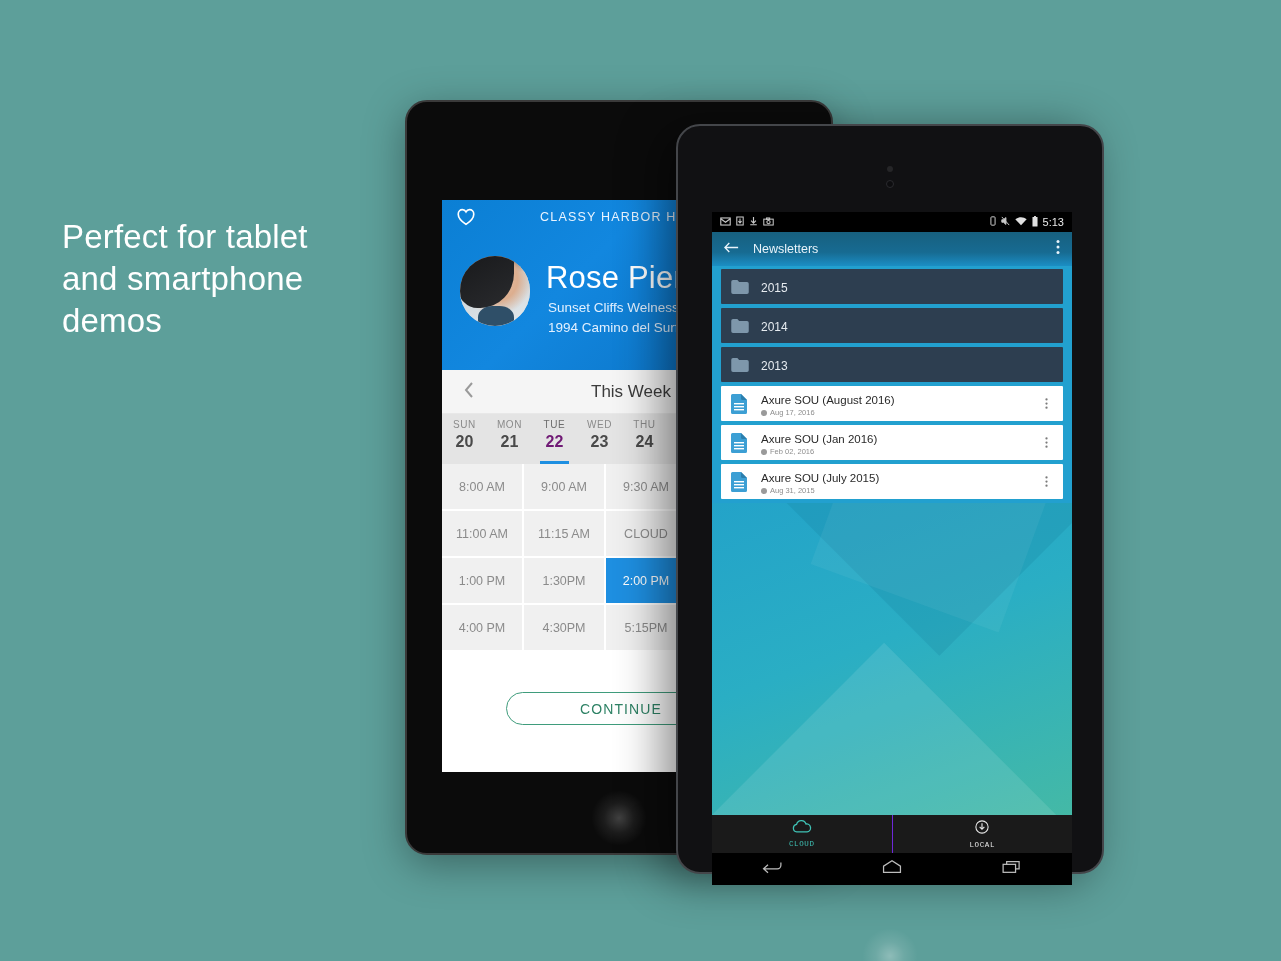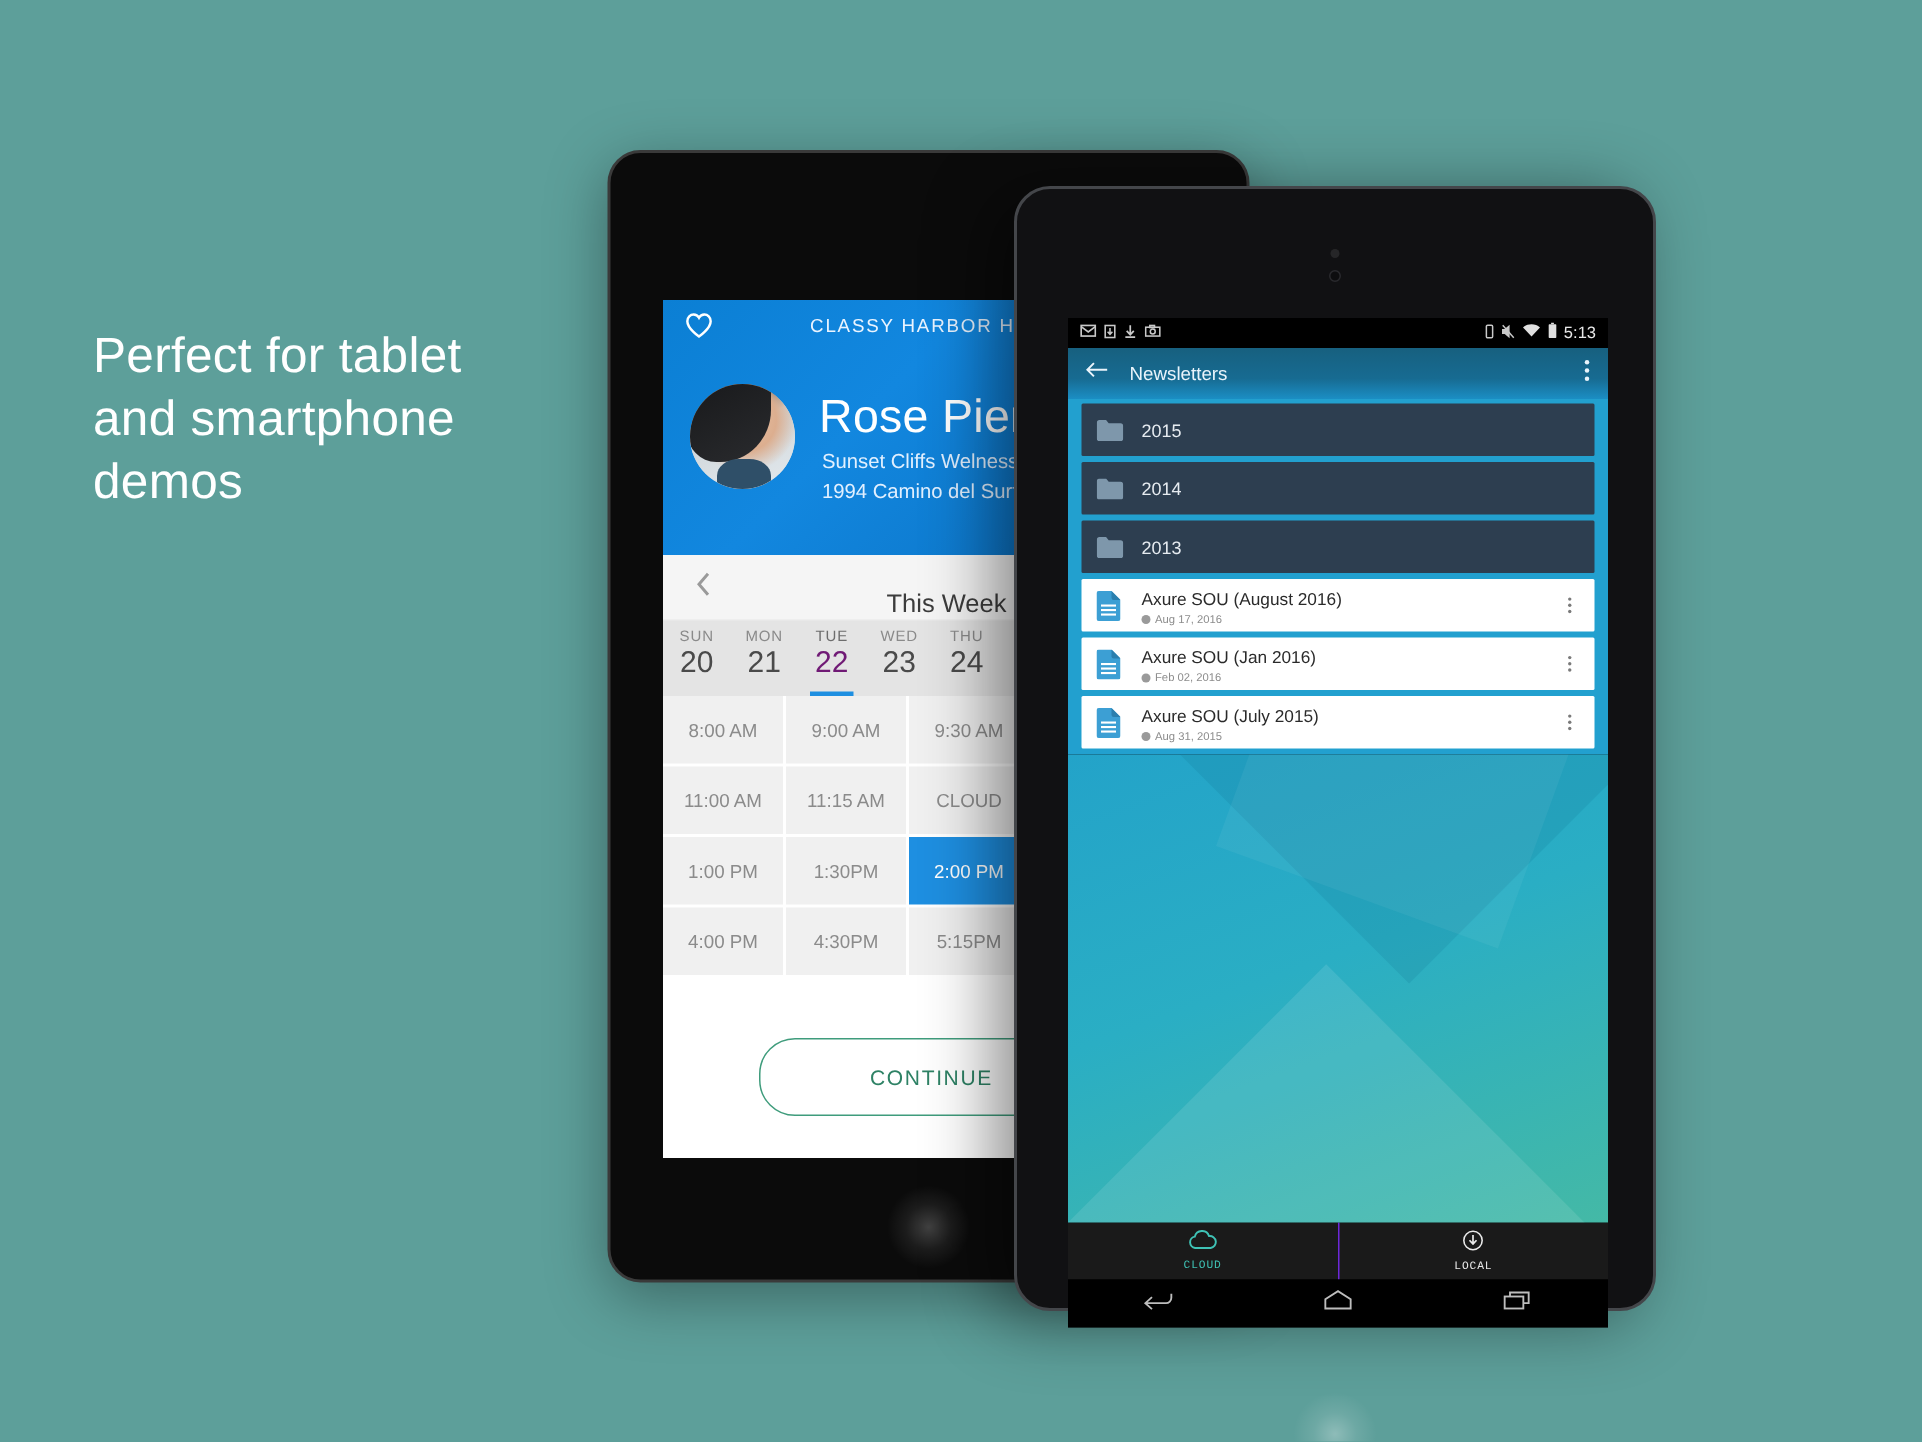--- a/index.html
+++ b/index.html
@@ -71,50 +71,50 @@
   .app-hero .pname{
     position:absolute; left:104px; top:60px; font-size:31px; font-weight:300;
     white-space:nowrap; letter-spacing:0.2px;
   }
   .app-hero .pline1{ position:absolute; left:106px; top:100px; font-size:13.5px; color:#e2f0ff; white-space:nowrap; }
   .app-hero .pline2{ position:absolute; left:106px; top:120px; font-size:13.5px; color:#e2f0ff; white-space:nowrap; }
 
   .week-bar{
     height:44px; background:#f5f5f5; position:relative;
     border-bottom:1px solid #e8e8e8;
-    display:flex; align-items:flex-end; justify-content:center;
+    display:flex; align-items:center; justify-content:center;
   }
   .week-bar .chev{ position:absolute; left:20px; top:50%; transform:translateY(-50%); }
   .week-bar .wtitle{ font-size:17px; color:#3c3c3c; font-weight:400; padding-left:20px; }
 
   .days{
     height:50px; background:#e4e4e4; display:flex;
   }
   .day{
     flex:0 0 45px; position:relative; text-align:center; padding-top:5px;
   }
   .day .dn{ font-size:10px; color:#8a8a8a; letter-spacing:0.6px; }
-  .day .dd{ font-size:20px; color:#4a4a4a; font-weight:400; line-height:24px; }
+  .day .dd{ font-size:16px; color:#4a4a4a; font-weight:700; line-height:24px; }
   .day.sel .dn{ color:#6d6d6d; }
   .day.sel .dd{ color:#701a75; }
   .day.sel::after{
     content:""; position:absolute; left:8px; right:8px; bottom:0; height:3px; background:#1e8fe1;
   }
 
   .slots{ padding:0; background:#fff; }
   .slot-row{ display:flex; gap:2px; margin-bottom:2px; }
   .slot{
     flex:0 0 80px; height:45px; background:#f0f0f0; color:#8b8b8b;
     display:flex; align-items:center; justify-content:center; font-size:12.5px;
   }
   .slot.active{ background:#1e8fe1; color:#fff; }
 
   .cta-wrap{ padding-top:40px; display:flex; justify-content:center; }
   .cta{
-    width:230px; height:52px; border:1.5px solid #3f9c7c; border-radius:24px;
+    width:230px; height:33px; border:1.5px solid #3f9c7c; border-radius:24px;
     color:#2e8265; font-size:14px; letter-spacing:1.1px; background:#fff;
     display:flex; align-items:center; justify-content:center;
   }
 
   
   .tablet-front{
     position:absolute; left:676px; top:124px;
     width:428px; height:750px;
     background:#111113;
     border:2px solid #44464a;

